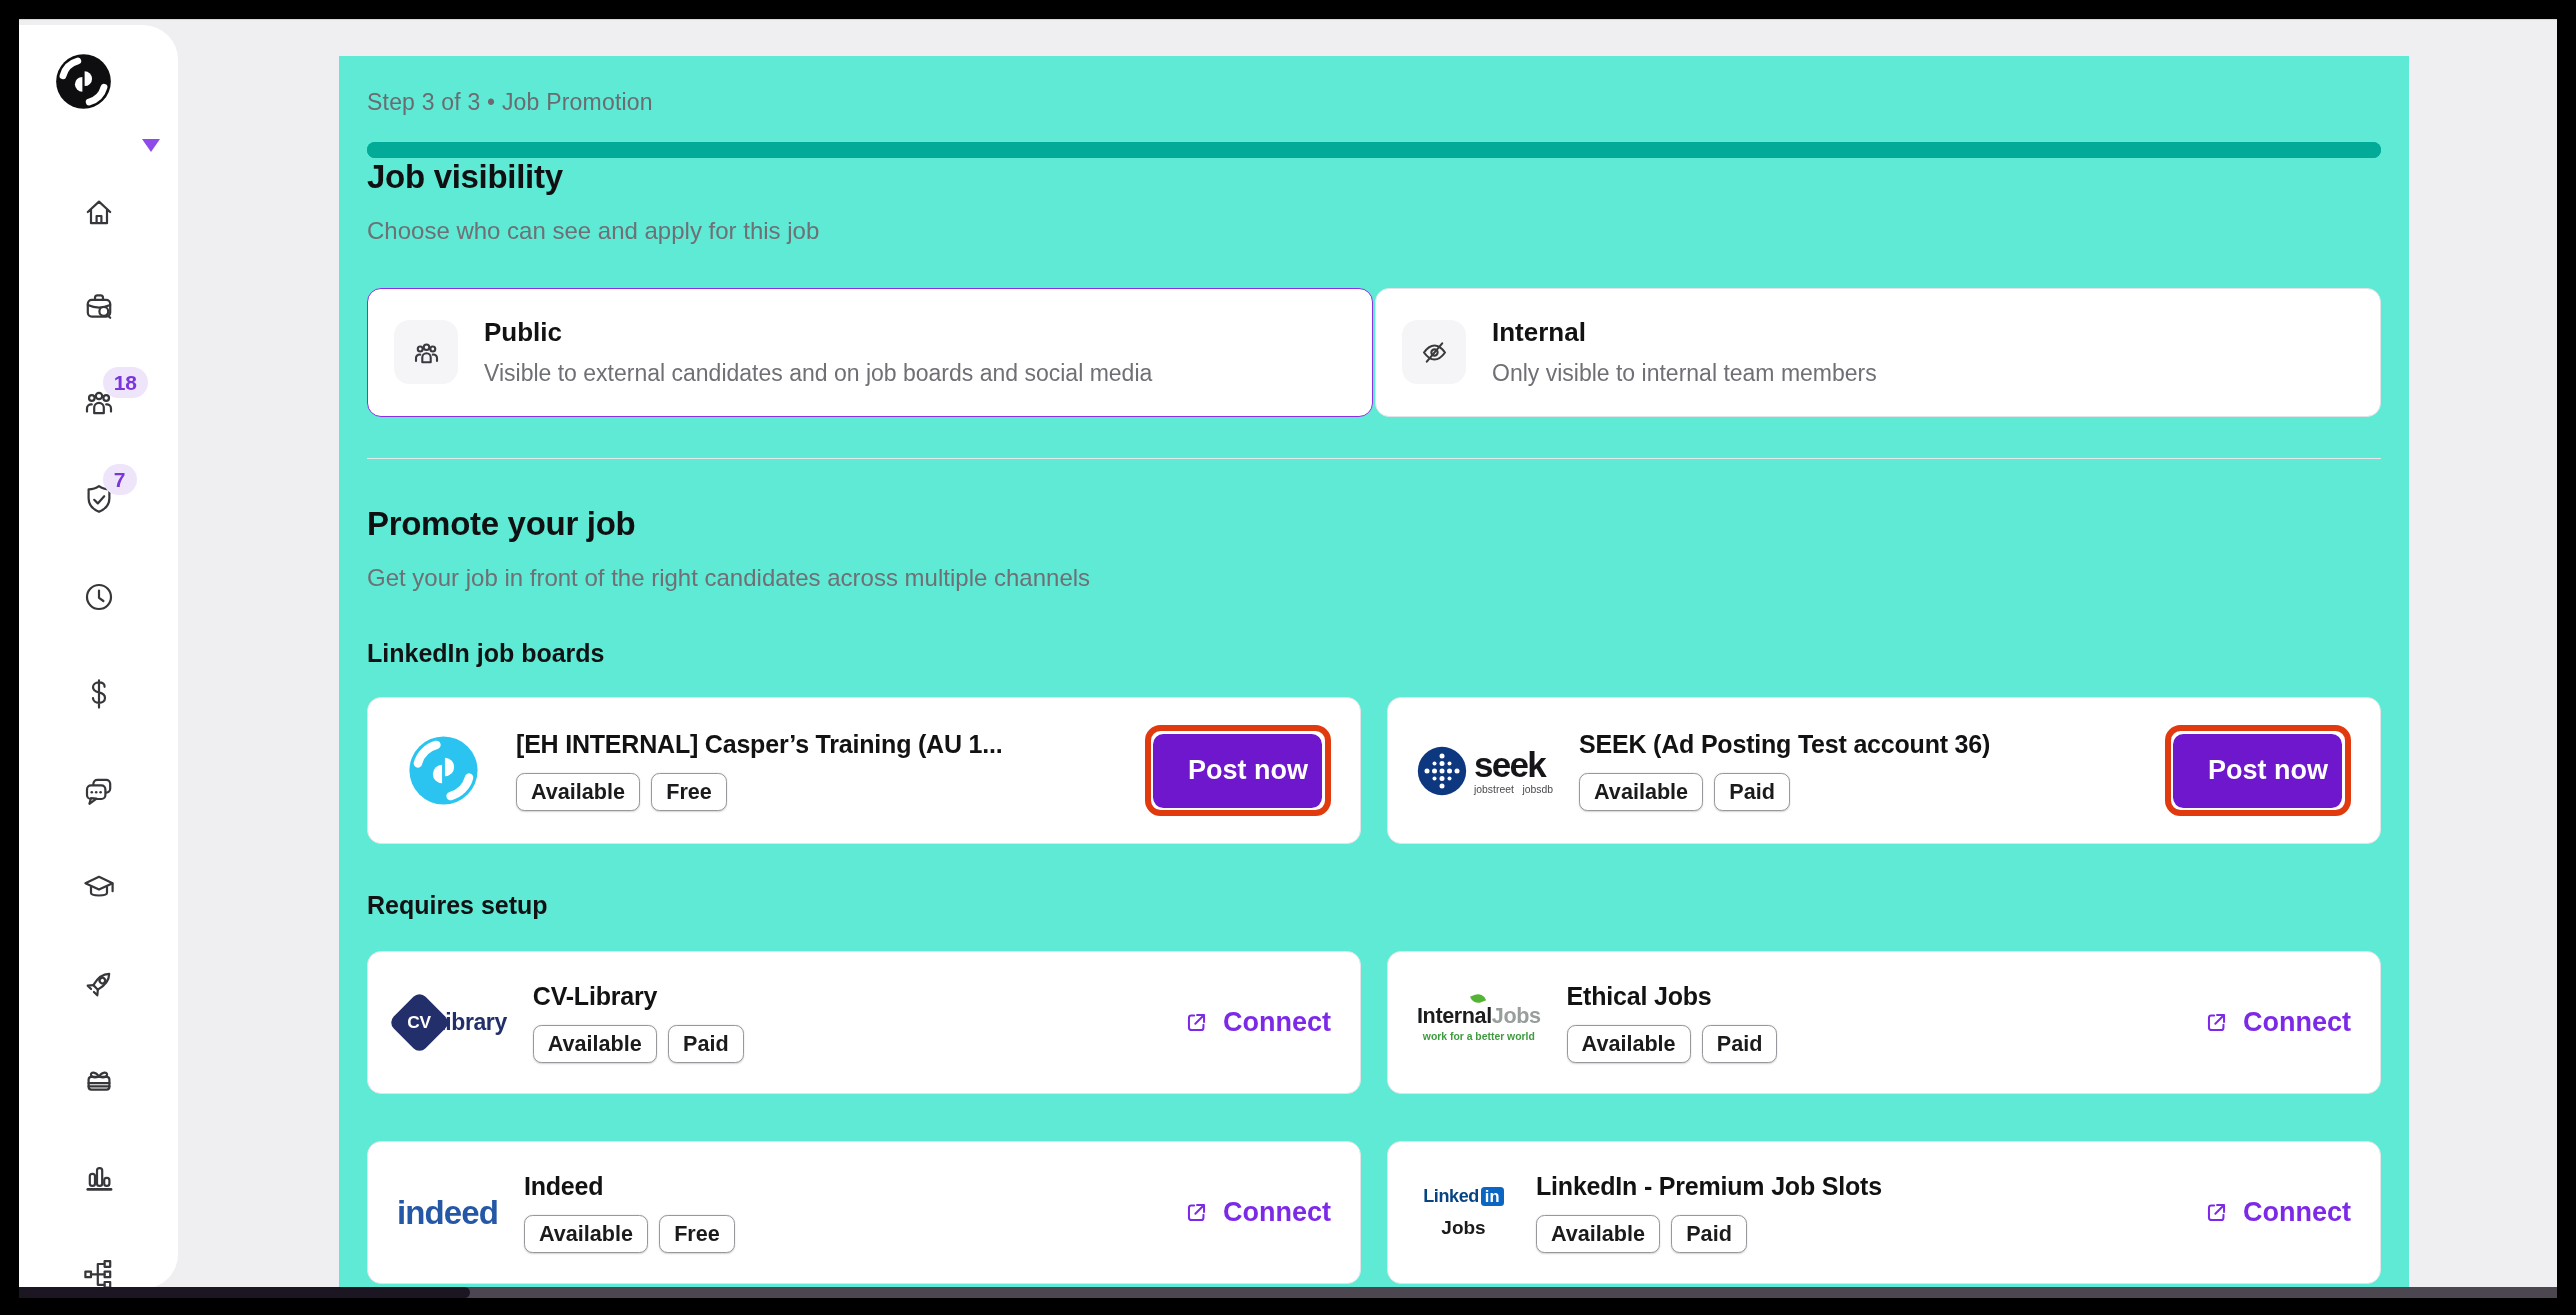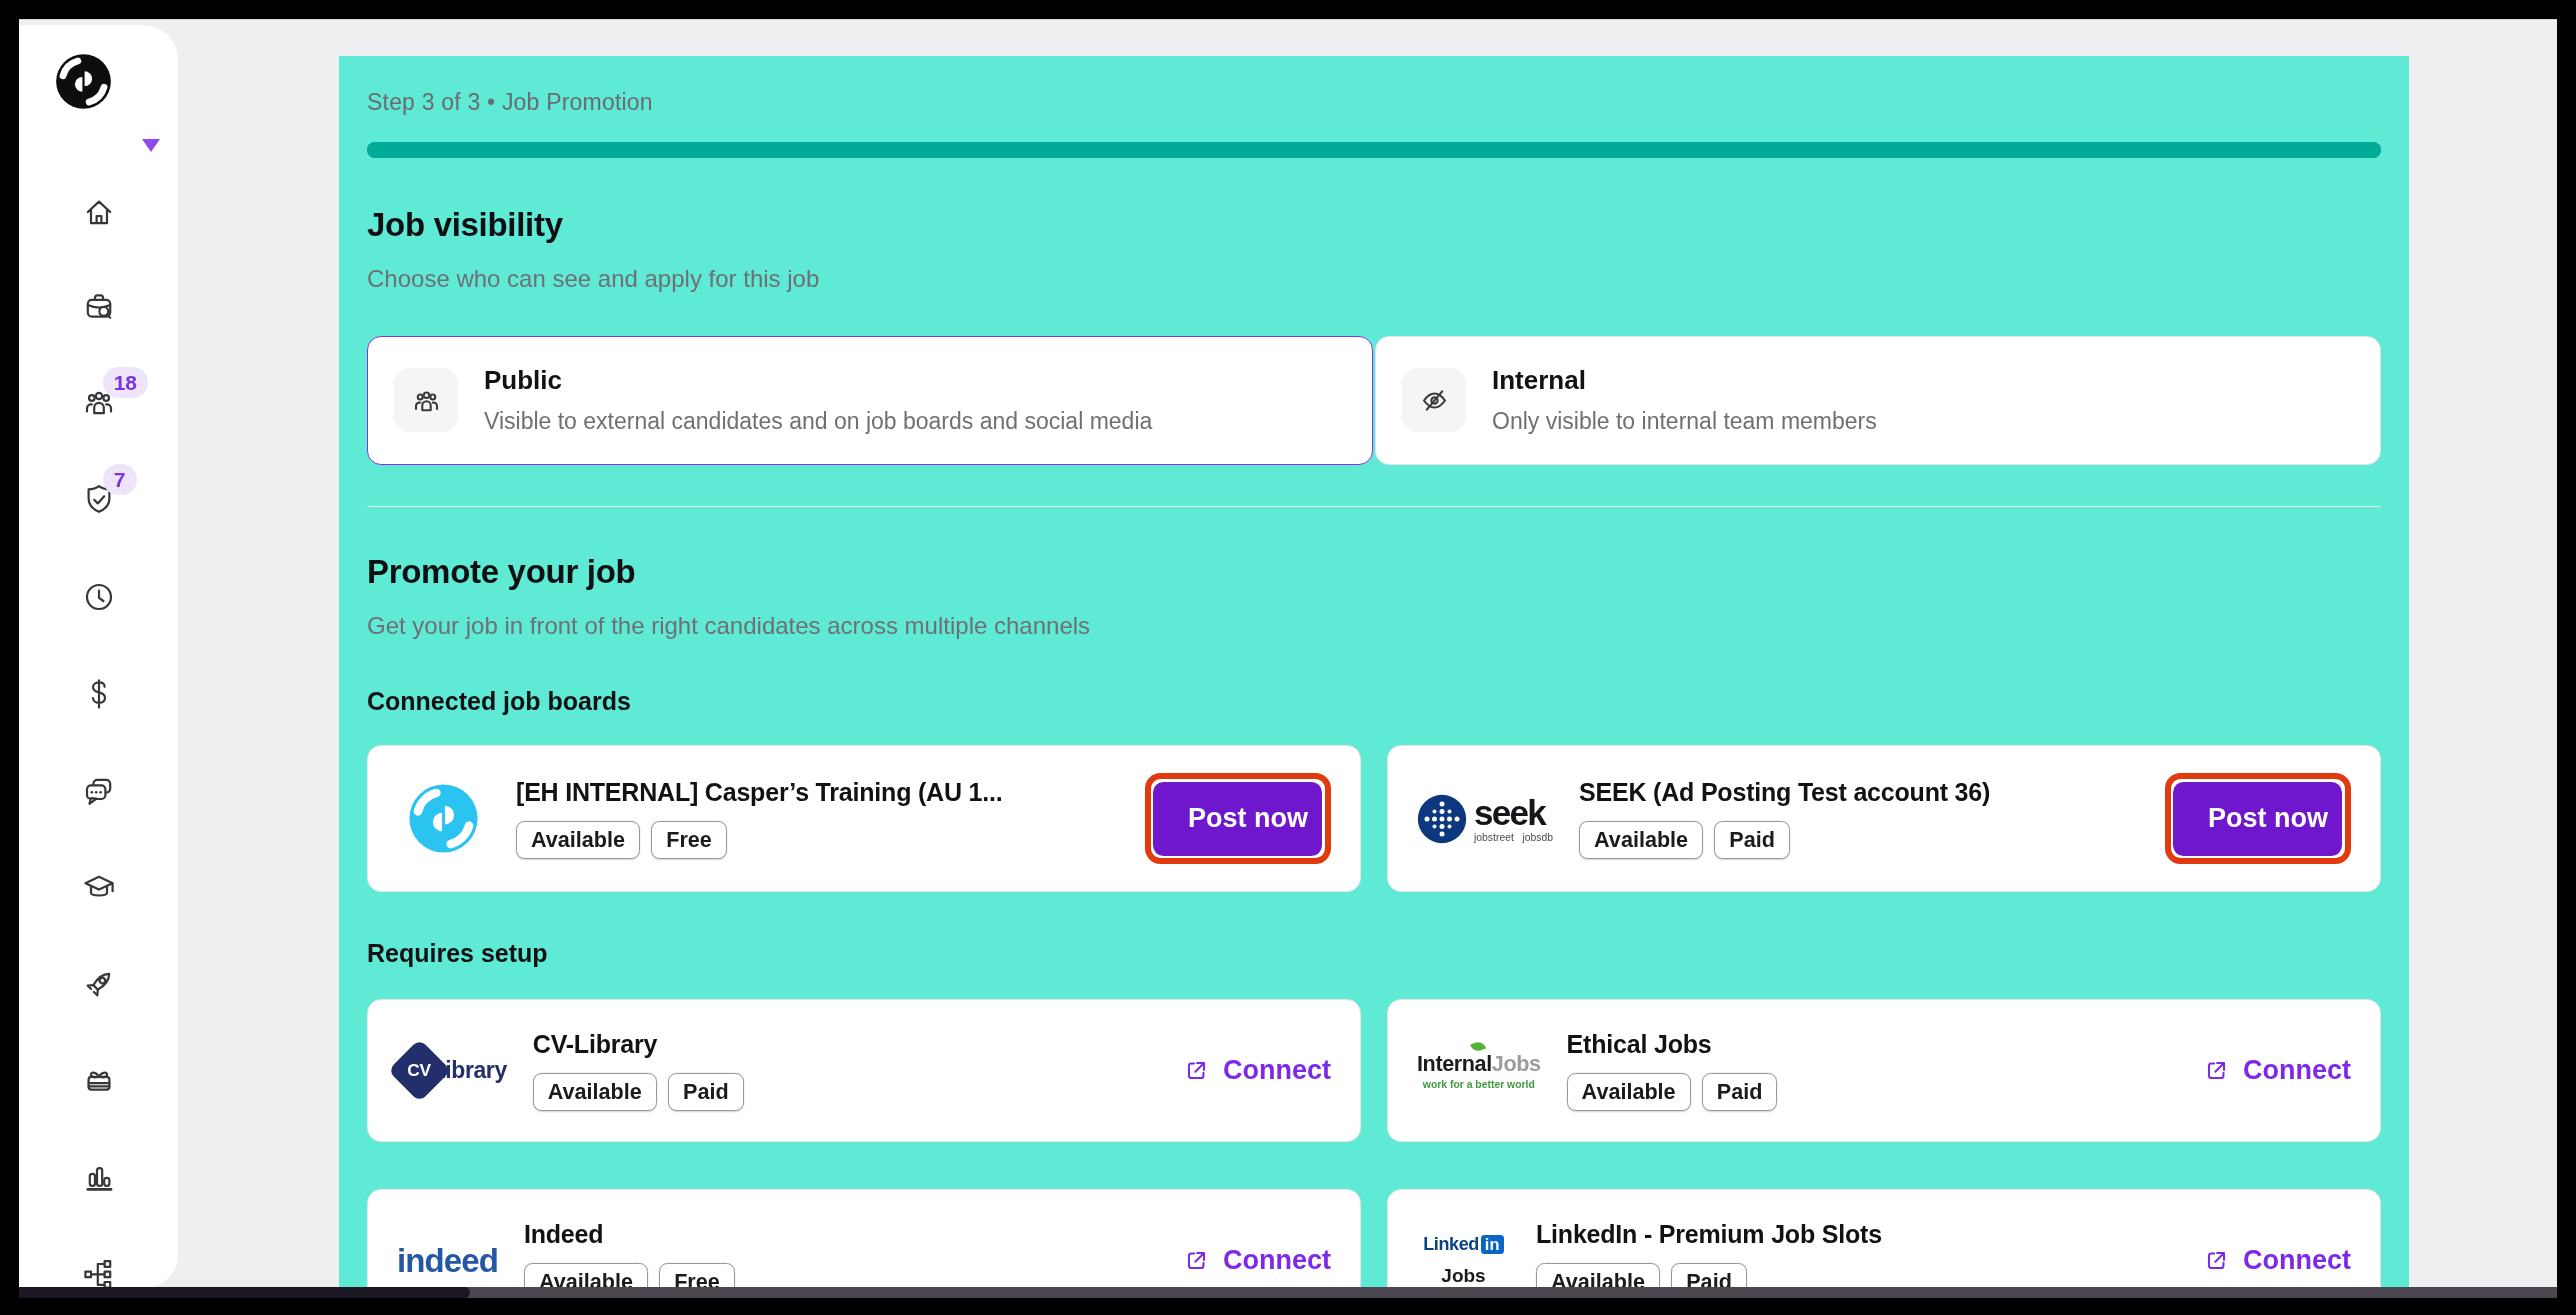--- a/index.html
+++ b/index.html
@@ -26,21 +26,21 @@
                border-radius:19px; white-space:nowrap; }
 
   
   .panel { position:absolute; left:320px; top:36px; width:2070px; height:1248px;
            background:#5eead4; padding:0 28px; overflow:hidden; }
 
   .step-label { margin-top:33px; font-size:23px; color:#6B6B71; letter-spacing:0.2px; }
   .progress-track { margin-top:26px; height:15.5px; border-radius:8.6px; background:#01AB98; }
   .progress-fill { height:100%; width:100%; border-radius:8.6px; background:#01AB98; }
 
-  h1.sec-title { margin-top:48px; font-size:33px; font-weight:800; color:#101013; letter-spacing:-0.3px; }
+  h1.sec-title { font-size:33px; font-weight:800; color:#101013; letter-spacing:-0.3px; }
   .sec-sub { margin-top:21px; font-size:24px; color:#6F6F75; }
 
   .vis-row { margin-top:43px; display:grid; grid-template-columns:1fr 1fr; gap:2px; }
   .vis-card { height:129px; display:flex; align-items:center; gap:26px; padding:0 26px;
               border:1.7px solid #E3E3E7; border-radius:14px; background:#fff; cursor:pointer; }
   .vis-card.selected { border-color:#8B2FE3; }
   .vis-icon-box { width:64px; height:64px; flex:0 0 64px; background:#F5F5F7; border-radius:15.5px;
                   display:flex; align-items:center; justify-content:center; color:#3A3A3E; }
   .vis-icon-box svg { width:35px; height:35px; }
   .vis-title { font-size:26px; font-weight:700; color:#121214; }
@@ -258,21 +258,21 @@
           <div class="vis-desc">Only visible to internal team members</div>
         </div>
       </div>
     </div>
 
     <div class="divider"></div>
 
     <h1 class="sec-title" style="margin-top:46px">Promote your job</h1>
     <div class="sec-sub">Get your job in front of the right candidates across multiple channels</div>
 
-    <h3 class="group-title">Connected job boards</h3>
+    <h3 class="group-title">LinkedIn job boards</h3>
 
     <div class="board-row row-connected">
 
       <div class="board-card">
         <div class="board-logo">
           <svg class="eh-logo" viewBox="0 0 100 100" style="color:#2BC4F0;width:71px;height:71px">
             <circle cx="50" cy="50" r="48" fill="currentColor"></circle>
             <path d="M40 14 A37 37 0 0 0 14 40" stroke="#fff" stroke-width="12" stroke-linecap="round" fill="none"></path>
             <path d="M60 86 A37 37 0 0 0 86 60" stroke="#fff" stroke-width="12" stroke-linecap="round" fill="none"></path>
             <path d="M48 42 L48 68 A13 13 0 1 1 48 42 Z" fill="#fff"></path>

